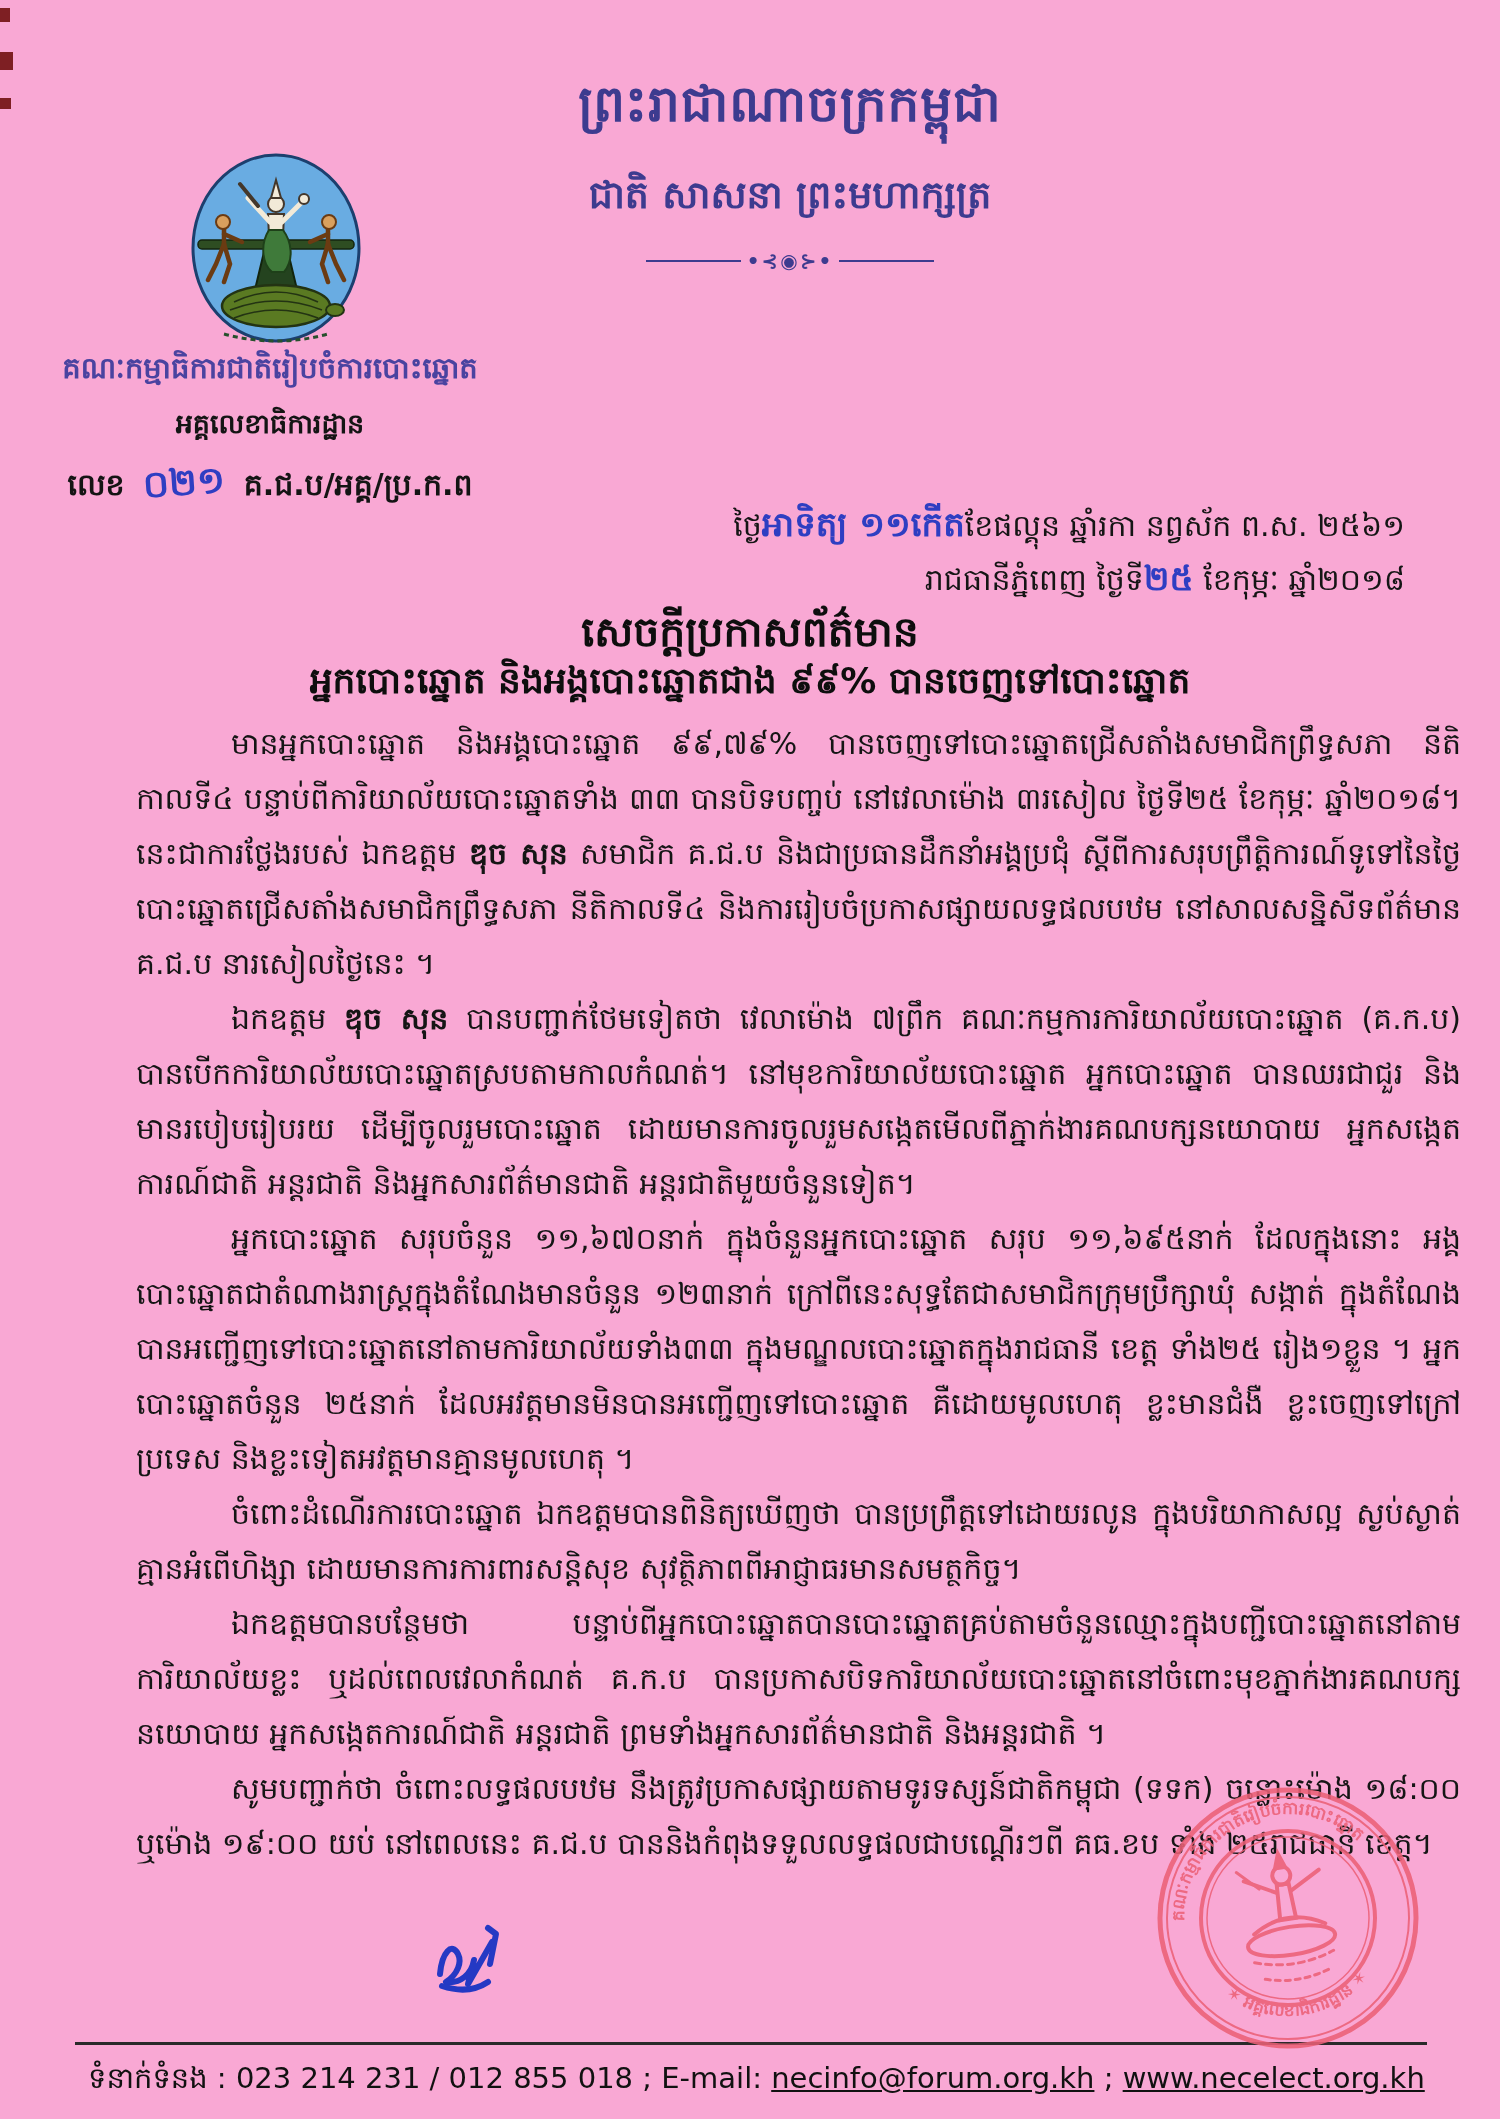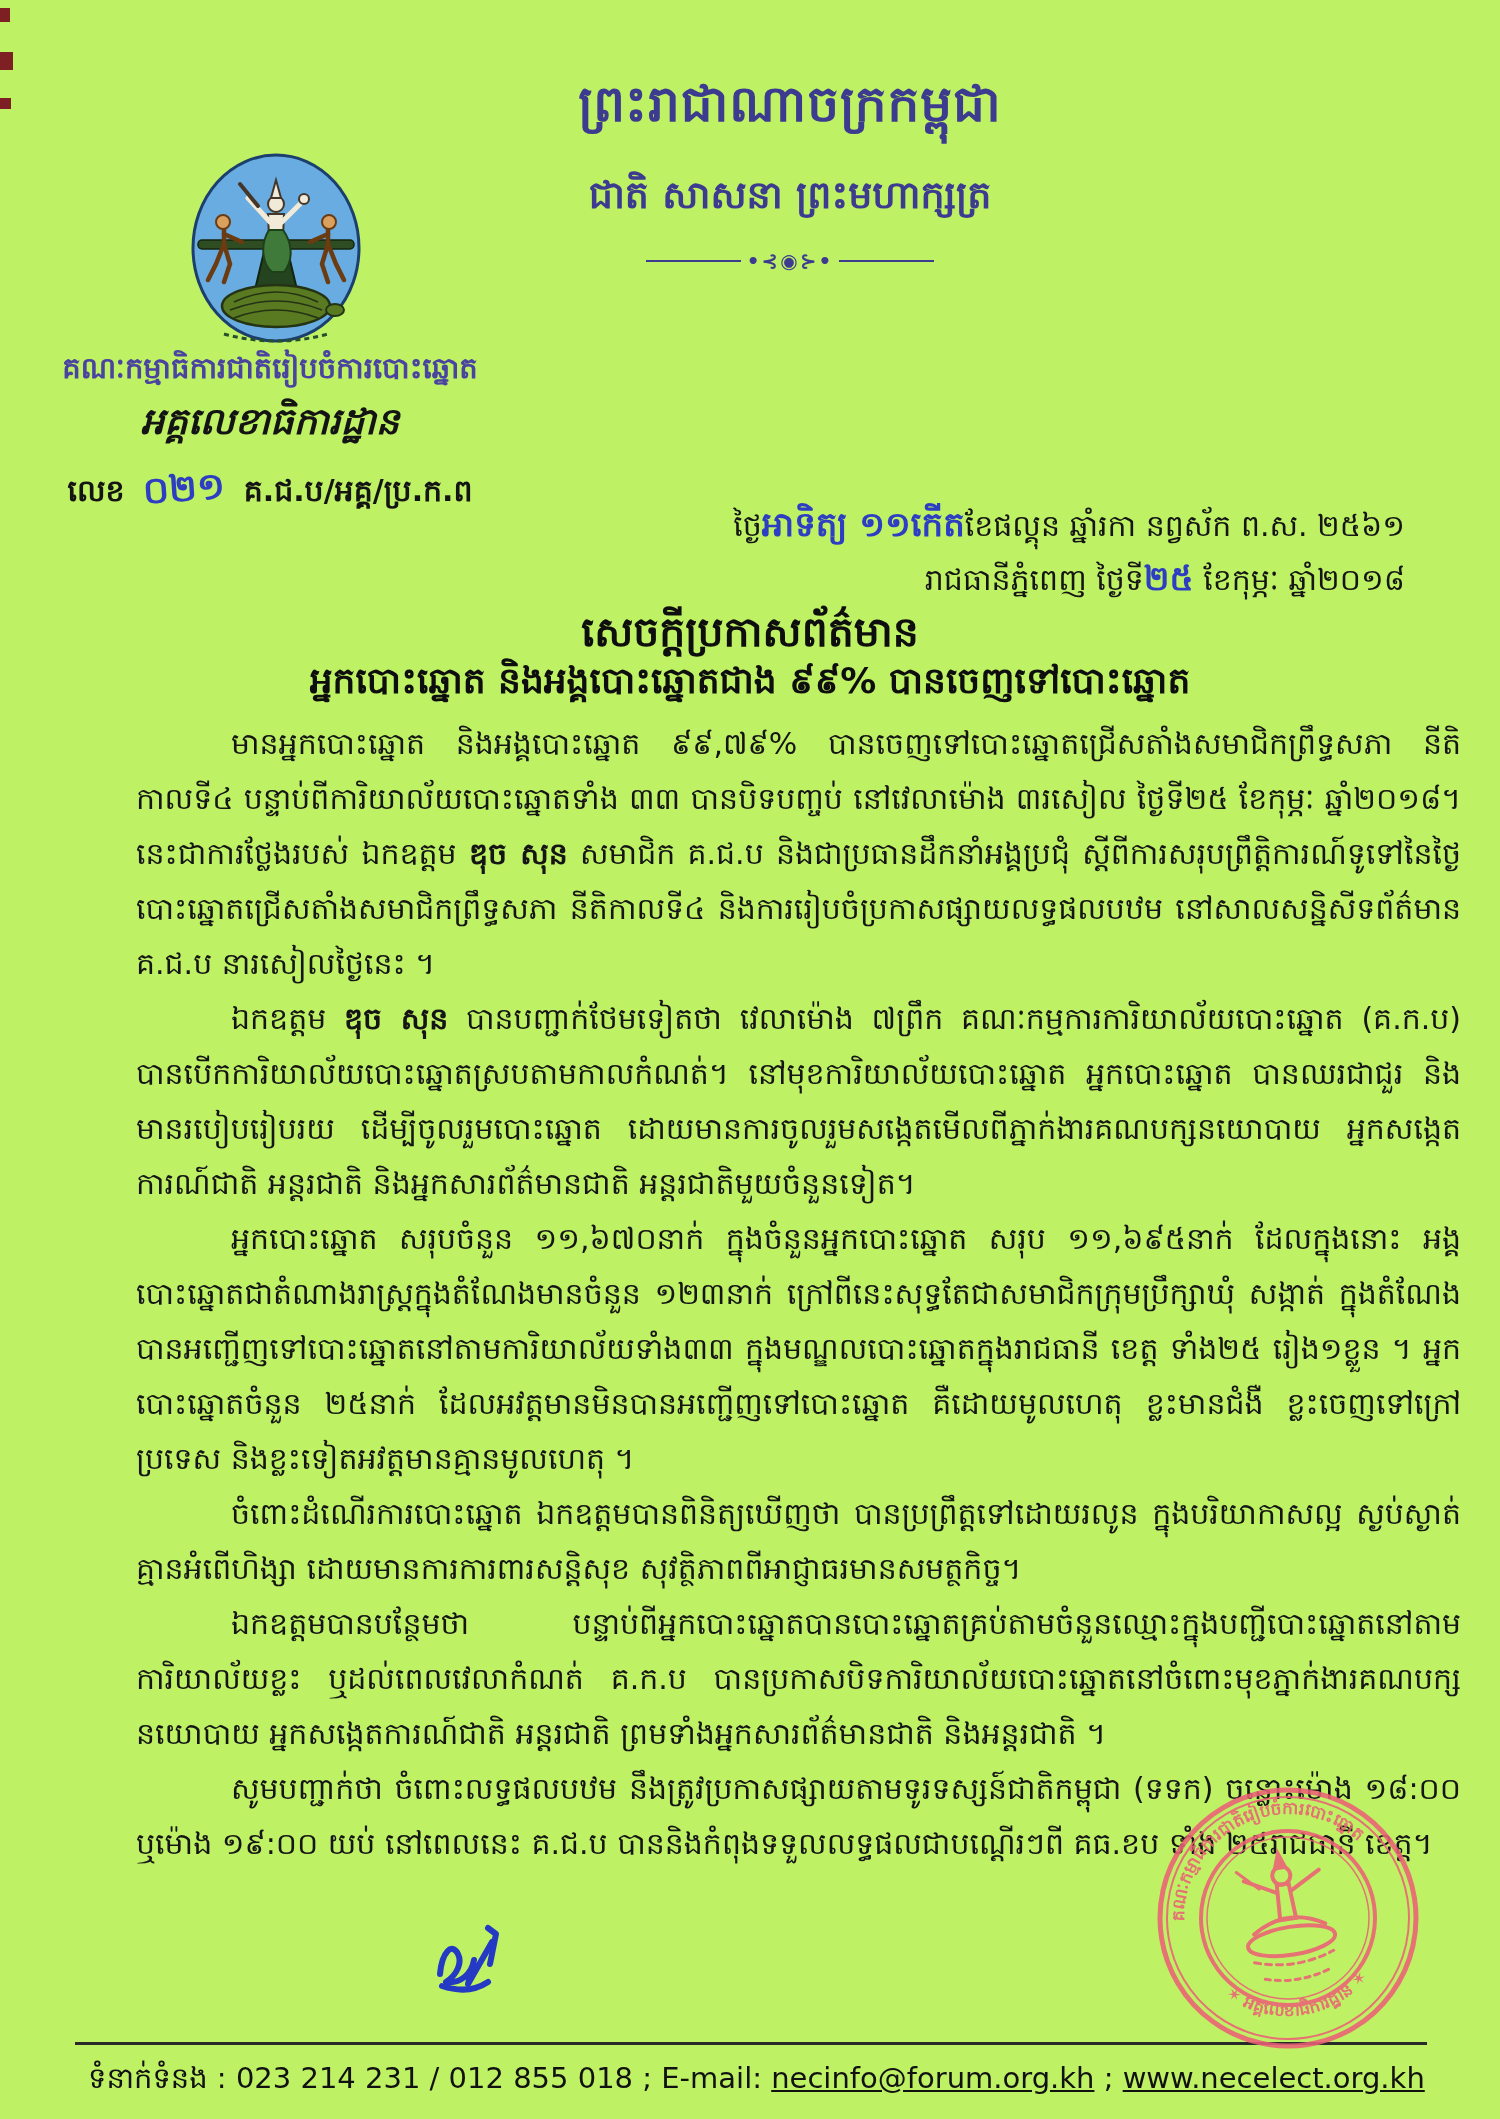--- a/index.html
+++ b/index.html
@@ -1,19 +1,19 @@
 <!DOCTYPE html>
 <html><head>
 <meta charset="utf-8">
 <style>
   html,body{margin:0;padding:0;}
   .page{
     position:relative;
     width:1500px;height:2119px;
-    background:#bef264;
+    background:#f9a8d4;
     font-family:"DejaVu Sans",sans-serif;
     color:#151515;
     overflow:hidden;
   }
   
   .edge-mark{position:absolute;left:0;background:#7e1f23;}
   .em1{top:8px;width:10px;height:14px;}
   .em2{top:52px;width:13px;height:18px;}
   .em3{top:98px;width:11px;height:11px;}
 
@@ -21,21 +21,21 @@
   .logo{position:absolute;left:190px;top:152px;width:172px;height:192px;}
   .kingdom{position:absolute;left:450px;top:72px;width:680px;text-align:center;}
   .kingdom-title{font-size:50px;font-weight:bold;color:#3d3b8f;letter-spacing:1px;}
   .kingdom-motto{font-size:38px;font-weight:bold;color:#3d3b8f;margin-top:26px;}
   .divider{display:flex;align-items:center;justify-content:center;margin-top:24px;color:#3d3b8f;}
   .dline{display:inline-block;width:95px;height:0;border-top:2px solid #3d3b8f;}
   .dorn{font-size:20px;font-weight:bold;letter-spacing:2px;padding:0 6px;line-height:20px;}
 
   .org{position:absolute;left:48px;top:350px;width:444px;text-align:center;}
   .org-name{font-size:29px;font-weight:bold;color:#4a43a0;}
-  .org-dept{font-size:37px;font-weight:bold;color:#141414;margin-top:6px;font-style:italic;}
+  .org-dept{font-size:27px;font-weight:bold;color:#141414;margin-top:15px;}
   .org-ref{font-size:30px;font-weight:bold;color:#141414;margin-top:13px;white-space:nowrap;}
   .hand{color:#2e3ec2;font-weight:bold;}
   .org-ref .hand{font-size:37px;display:inline-block;transform:rotate(-4deg);padding:0 8px;}
 
   .dates{position:absolute;left:555px;top:498px;width:850px;text-align:right;font-size:30px;line-height:53px;white-space:nowrap;}
   .dates .hand{font-size:34px;}
 
   .doc-title{position:absolute;left:0;top:606px;width:100%;text-align:center;font-size:41px;font-weight:bold;color:#0e0e0e;}
   .doc-subtitle{position:absolute;left:0;top:658px;width:100%;text-align:center;font-size:36px;font-weight:bold;color:#0e0e0e;}
 

